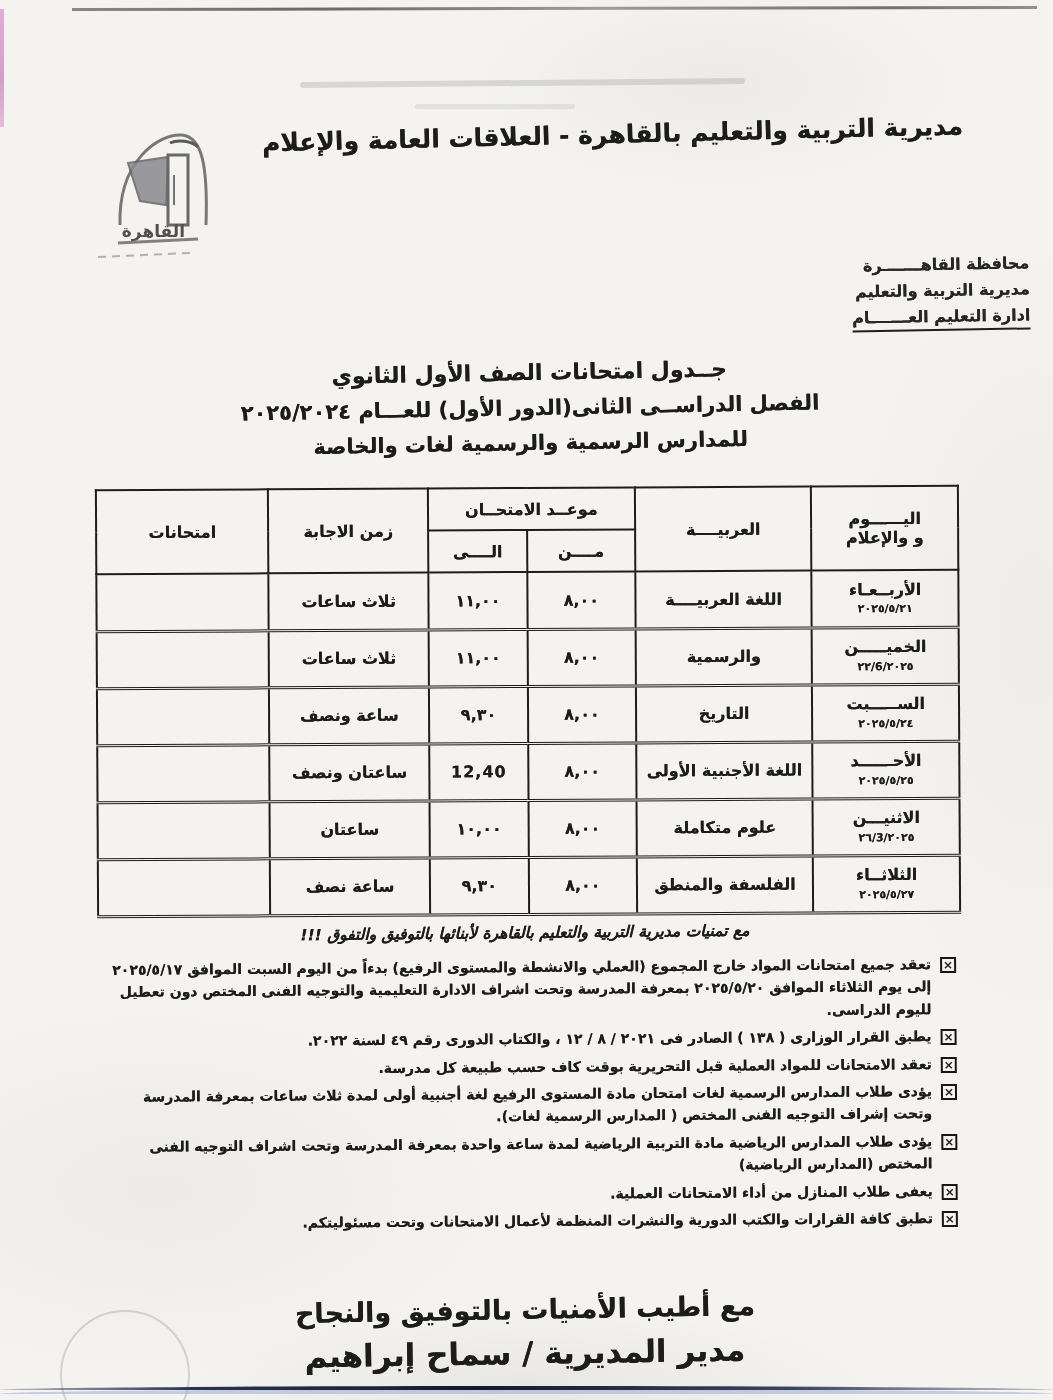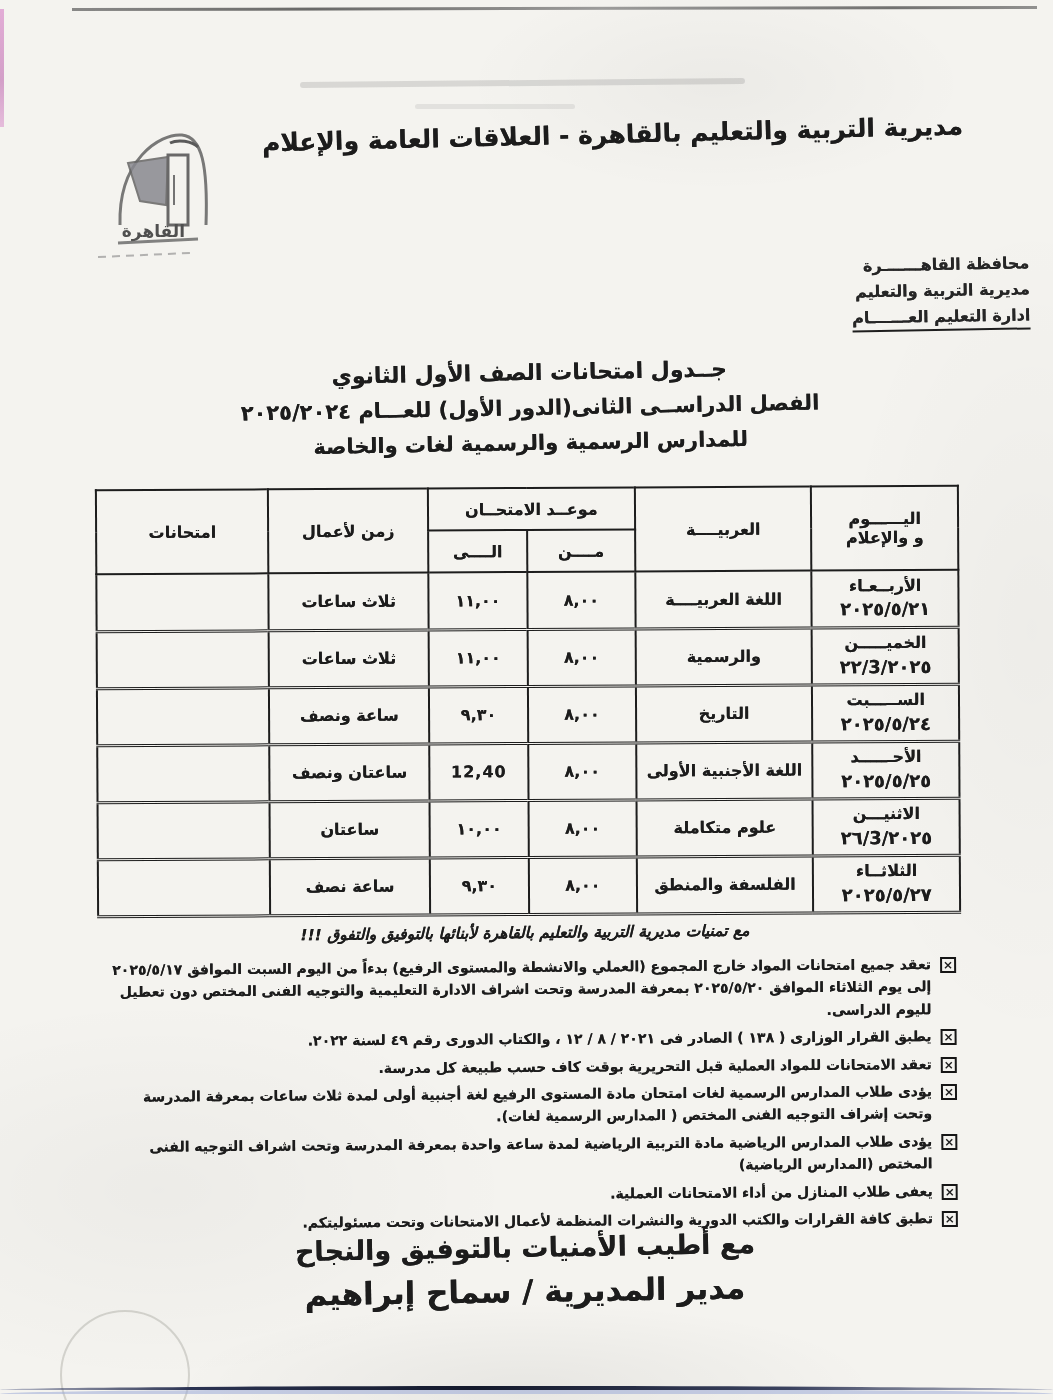--- a/index.html
+++ b/index.html
@@ -65,41 +65,41 @@
   .exam-table th, .exam-table td {
     border:2.5px solid #1d1d1d; text-align:center; vertical-align:middle;
     font-weight:bold; padding:2px 4px; overflow:hidden;
   }
   .exam-table thead th { font-size:16px; }
   .exam-table thead tr.h1 th { height:42px; }
   .exam-table thead tr.h2 th { height:42px;border-radius:14px; }
   .exam-table tbody td { height:57px; font-size:16px; }
   .exam-table tbody tr td { border-bottom:3px double #1d1d1d; }
   .day-cell .day-name { font-size:16px; line-height:1.15; }
-  .day-cell .day-date { font-size:18px; margin-top:3px; letter-spacing:1px; }
+  .day-cell .day-date { font-size:11px; margin-top:3px; letter-spacing:1px; }
   .subject-cell { font-size:16px; }
   .time-cell { font-size:16px; letter-spacing:1px; }
   .duration-cell { font-size:16px; }
 
   
   .wishes { position:absolute; top:924px; left:120px; width:810px; direction:rtl; text-align:center;
     font-size:15.5px; font-weight:bold; transform:rotate(-0.6deg); font-style:italic; }
 
   
   .notes { position:absolute; top:956px; left:95px; width:862px; direction:rtl;
     transform:rotate(-0.4deg); }
   .note { display:flex; gap:9px; margin-bottom:5px; font-size:14px; font-weight:bold;
     text-align:right; line-height:1.6; align-items:flex-start; }
   .note-marker { flex:0 0 auto; width:16px; height:16px; border:2.5px solid #161616;
     display:flex; align-items:center; justify-content:center;
     font-size:12px; line-height:1; margin-top:4px; font-weight:bold; }
   .note-text { flex:1 1 auto; padding-left:6px; }
 
   
-  .closing { position:absolute; top:1232px; left:180px; width:690px; direction:rtl; text-align:center; }
+  .closing { position:absolute; top:1294px; left:180px; width:690px; direction:rtl; text-align:center; }
   .closing-line1 { font-size:27px; font-weight:bold; transform:rotate(-1deg); margin-bottom:10px; }
   .closing-line2 { font-size:31px; font-weight:bold; transform:rotate(-0.9deg); }
 </style>
 </head>
 <body>
 
 <div class="page">
   <div class="paper-noise"></div>
 
   <div class="artifact-top-line"></div>
@@ -148,21 +148,21 @@
           <col style="width:20%">
       </colgroup>
       <thead>
         <tr class="h1">
           <th rowspan="2">
             <div class="ink">اليــــــوم</div>
             <div class="ink">و والإعلام</div>
           </th>
           <th rowspan="2" class="ink">العربيــــة</th>
           <th colspan="2" class="ink">موعــد الامتحــان</th>
-          <th rowspan="2" class="ink">زمن لأعمال</th>
+          <th rowspan="2" class="ink">زمن الاجابة</th>
           <th rowspan="2" class="ink">امتحانات</th>
         </tr>
         <tr class="h2">
           <th class="ink">مــــن</th>
           <th class="ink">الــــى</th>
         </tr>
       </thead>
       <tbody>
     <tr>
       <td class="day-cell">
@@ -172,21 +172,21 @@
       <td class="subject-cell ink">اللغة العربيــــة</td>
       <td class="time-cell ink">٨,٠٠</td>
       <td class="time-cell ink">١١,٠٠</td>
       <td class="duration-cell ink">ثلاث ساعات</td>
       <td></td>
     </tr>
 
     <tr>
       <td class="day-cell">
         <div class="day-name ink">الخميـــــن</div>
-        <div class="day-date ink">٢٠٢٥/3/٢٢</div>
+        <div class="day-date ink">٢٠٢٥/6/٢٢</div>
       </td>
       <td class="subject-cell ink">والرسمية</td>
       <td class="time-cell ink">٨,٠٠</td>
       <td class="time-cell ink">١١,٠٠</td>
       <td class="duration-cell ink">ثلاث ساعات</td>
       <td></td>
     </tr>
 
     <tr>
       <td class="day-cell">

